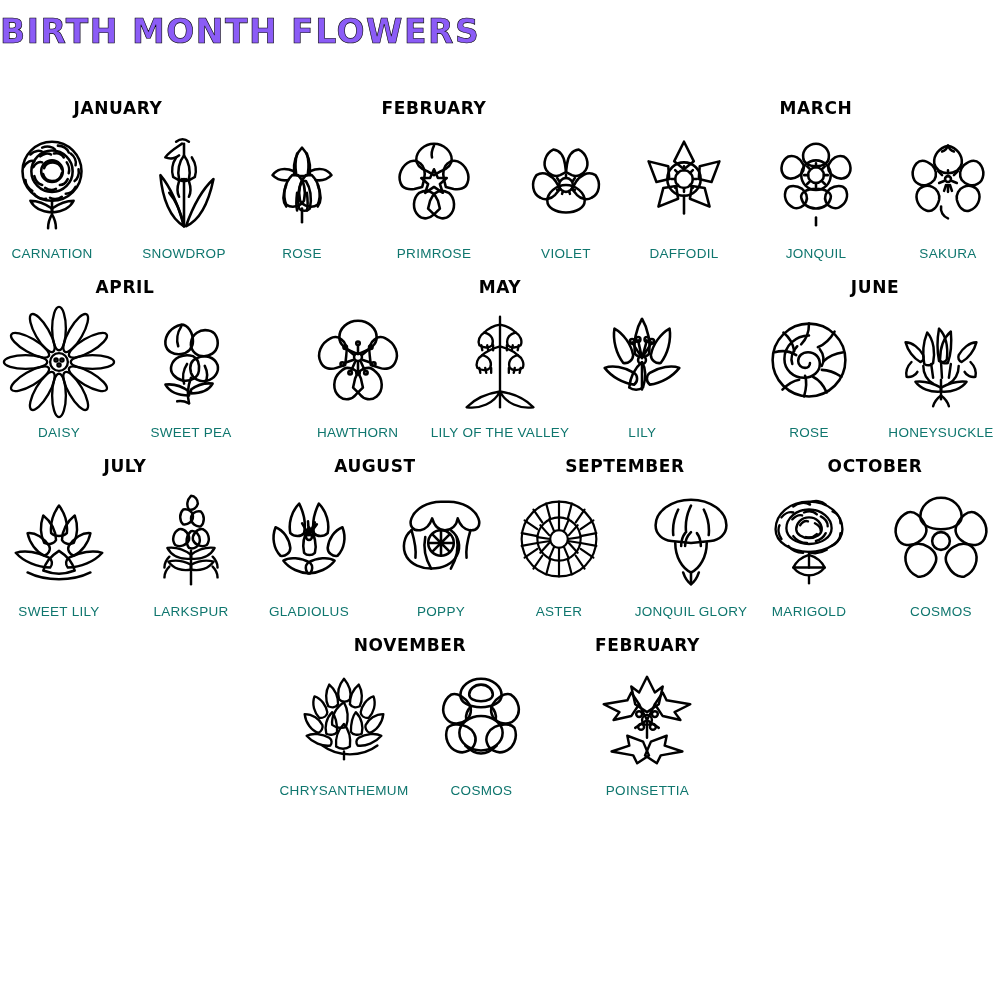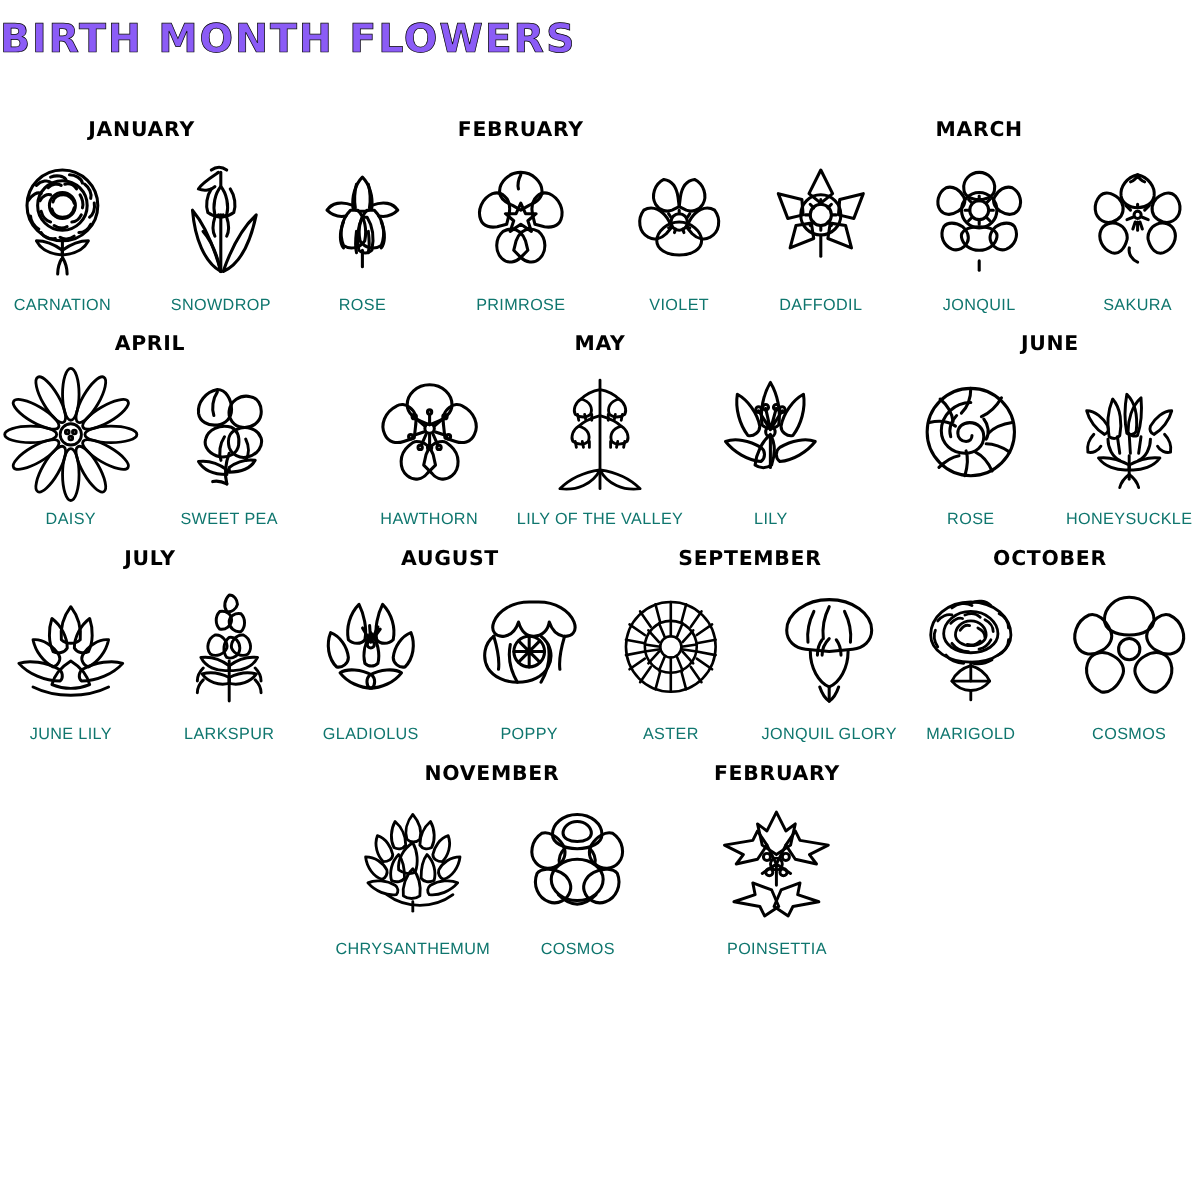--- a/index.html
+++ b/index.html
@@ -470,21 +470,21 @@
                 <path d="M44 34c-3 9-3 20 1 28 4 2 10 1 12-3 0-9-5-19-13-25z"></path>
                 <path d="M76 34c3 9 3 20-1 28-4 2-10 1-12-3 0-9 5-19 13-25z"></path>
                 <path d="M28 52c2 10 9 19 17 23 4-1 7-6 5-10-5-8-14-14-22-13z"></path>
                 <path d="M92 52c-2 10-9 19-17 23-4-1-7-6-5-10 5-8 14-14 22-13z"></path>
                 <path d="M16 72c8 9 22 15 35 15 3-3 2-8-1-10-11-6-25-8-34-5z"></path>
                 <path d="M104 72c-8 9-22 15-35 15-3-3-2-8 1-10 11-6 25-8 34-5z"></path>
                 <path d="M60 70c-8 5-14 12-16 20 10 4 22 4 32 0-2-8-8-15-16-20z"></path>
                 <path d="M28 92c10 5 22 7 32 7s22-2 32-7"></path>
               </svg>
             </div>
-            <div class="flower-name">JUNE LILY</div>
+            <div class="flower-name">SWEET LILY</div>
           </div>
 
           <div class="gap-sm"></div>
 
           <div class="flower-cell">
             <div class="flower-art">
               <svg viewBox="0 0 120 120" fill="none" stroke="#000" stroke-width="2.5" stroke-linejoin="round" stroke-linecap="round">
                 <path d="M60 14c-4 4-5 10-2 14 4 1 8-2 9-6 0-4-3-8-7-8z"></path>
                 <path d="M52 28c-4 4-4 11 0 15 5 1 10-3 10-8s-5-8-10-7z"></path>
                 <path d="M70 30c4 4 4 11 0 15-5 1-10-3-10-8s5-8 10-7z"></path>

